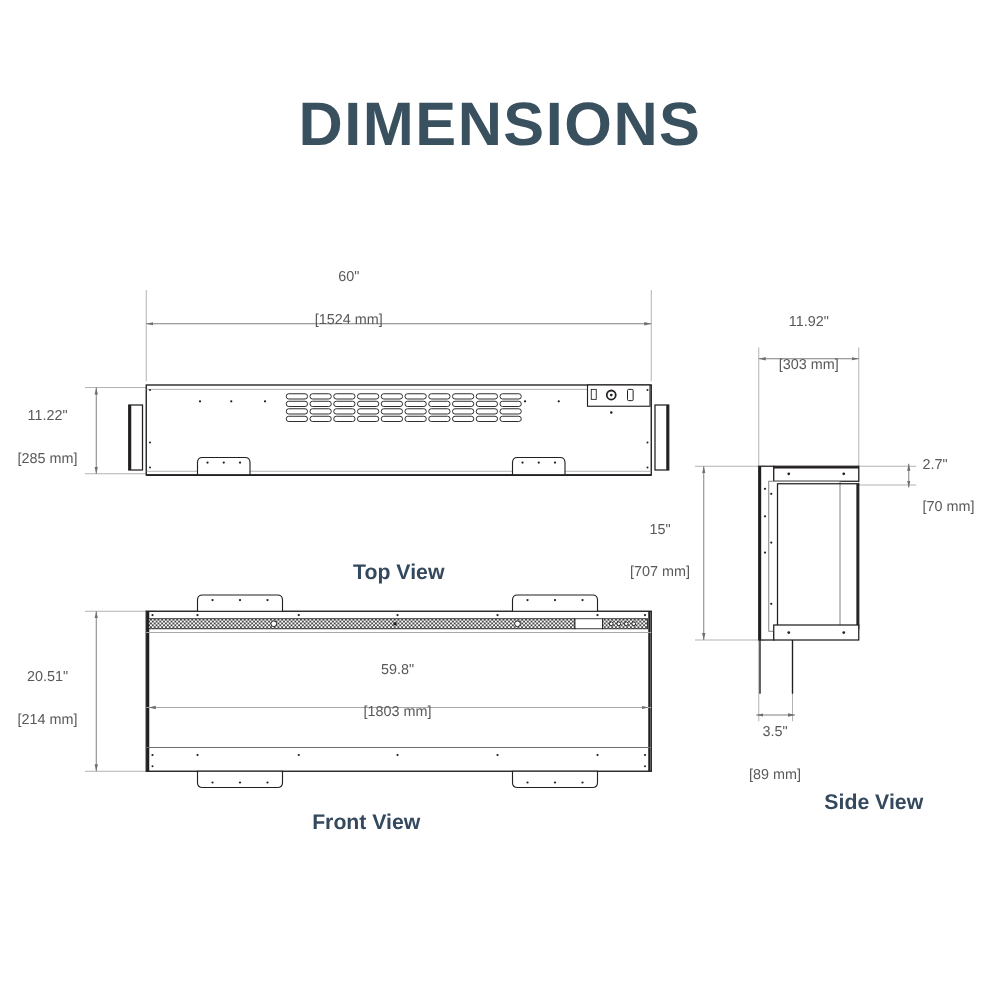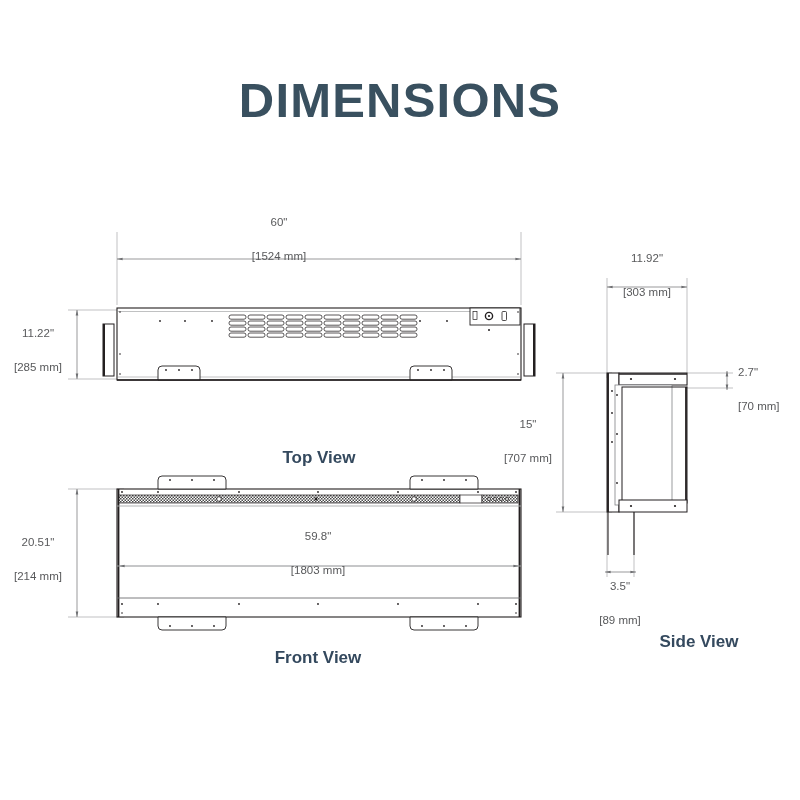--- a/index.html
+++ b/index.html
@@ -368,17 +368,17 @@
     <span class="l2">[707 mm]</span>
   </div>
 
   <div class="dim-text" style="left:620px; top:580px; transform:translateX(-50%);">
     <span>3.5"</span>
     <span class="l2">[89 mm]</span>
   </div>
 
   <div class="view-label" style="left:319px; top:400px; transform:translateX(-50%);margin-top:48px;">Top View</div>
 
-  <div class="view-label" style="left:318px; top:648px; transform:translateX(-50%);text-align:right;">Front View</div>
+  <div class="view-label" style="left:293px; top:648px; transform:translateX(-50%);text-align:right;">Front View</div>
 
   <div class="view-label" style="left:699px; top:632px; transform:translateX(-50%);">Side View</div>
 
 </div>
 
 </body></html>

